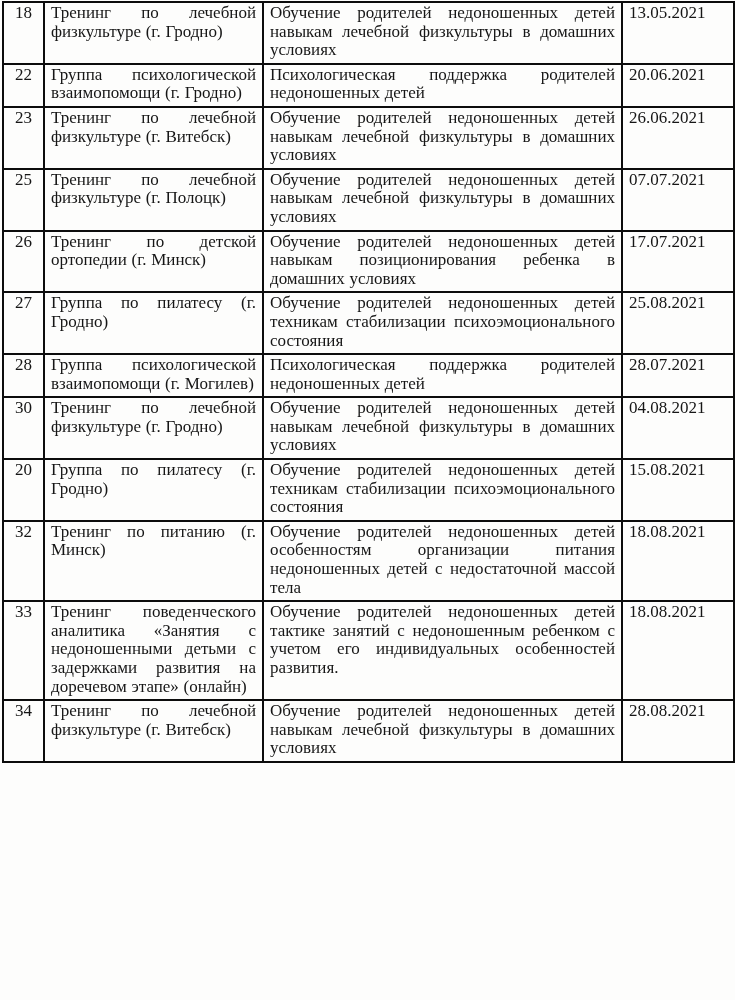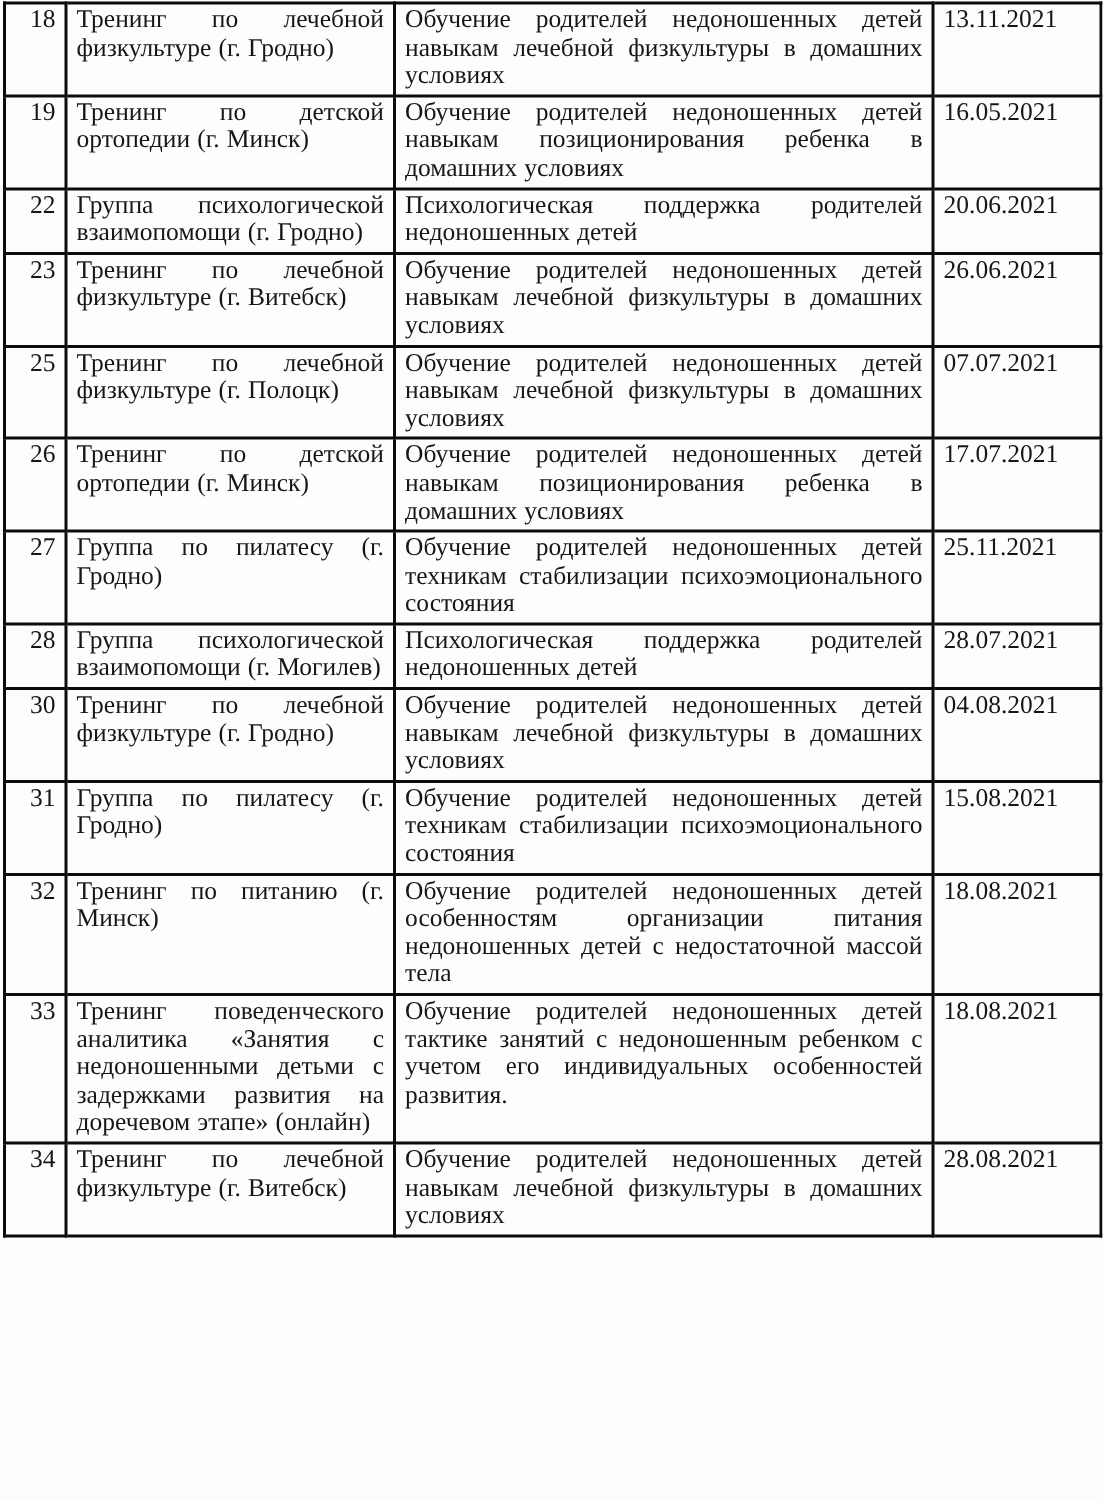--- a/index.html
+++ b/index.html
@@ -35,21 +35,21 @@
     padding: 1px 6px 3px 6px;
     font-family: "Liberation Serif", "DejaVu Serif", serif;
     font-size: 17px;
     line-height: 18.6px;
     color: #161616;
     word-spacing: 0.5px;
     overflow: hidden;
   }
   td.num-cell {
     padding: 1px 2px 3px 5px;
-    text-align: right;
+    text-align: center;
   }
   td.name-cell {
     text-align: justify;
   }
   td.desc-cell {
     text-align: justify;
   }
   td.date-cell {
     padding-left: 5px;
     padding-right: 2px;
@@ -65,29 +65,23 @@
       <col class="c-num">
       <col class="c-name">
       <col class="c-desc">
       <col class="c-date">
     </colgroup>
     <tbody>
   <tr>
     <td class="num-cell">18</td>
     <td class="name-cell">Тренинг по лечебной физкультуре (г. Гродно)</td>
     <td class="desc-cell">Обучение родителей недоношенных детей навыкам лечебной физкультуры в домашних условиях</td>
-    <td class="date-cell">13.11.2021</td>
+    <td class="date-cell">13.05.2021</td>
   </tr>
 
-  <tr>
-    <td class="num-cell">19</td>
-    <td class="name-cell">Тренинг по детской ортопедии (г. Минск)</td>
-    <td class="desc-cell">Обучение родителей недоношенных детей навыкам позиционирования ребенка в домашних условиях</td>
-    <td class="date-cell">16.05.2021</td>
-  </tr>
 
 
 
   <tr>
     <td class="num-cell">22</td>
     <td class="name-cell">Группа психологической взаимопомощи (г. Гродно)</td>
     <td class="desc-cell">Психологическая поддержка родителей недоношенных детей</td>
     <td class="date-cell">20.06.2021</td>
   </tr>
 
@@ -110,40 +104,40 @@
     <td class="num-cell">26</td>
     <td class="name-cell">Тренинг по детской ортопедии (г. Минск)</td>
     <td class="desc-cell">Обучение родителей недоношенных детей навыкам позиционирования ребенка в домашних условиях</td>
     <td class="date-cell">17.07.2021</td>
   </tr>
 
   <tr>
     <td class="num-cell">27</td>
     <td class="name-cell">Группа по пилатесу (г. Гродно)</td>
     <td class="desc-cell">Обучение родителей недоношенных детей техникам стабилизации психоэмоционального состояния</td>
-    <td class="date-cell">25.11.2021</td>
+    <td class="date-cell">25.08.2021</td>
   </tr>
 
   <tr>
     <td class="num-cell">28</td>
     <td class="name-cell">Группа психологической взаимопомощи (г. Могилев)</td>
     <td class="desc-cell">Психологическая поддержка родителей недоношенных детей</td>
     <td class="date-cell">28.07.2021</td>
   </tr>
 
 
   <tr>
     <td class="num-cell">30</td>
     <td class="name-cell">Тренинг по лечебной физкультуре (г. Гродно)</td>
     <td class="desc-cell">Обучение родителей недоношенных детей навыкам лечебной физкультуры в домашних условиях</td>
     <td class="date-cell">04.08.2021</td>
   </tr>
 
   <tr>
-    <td class="num-cell">31</td>
+    <td class="num-cell">20</td>
     <td class="name-cell">Группа по пилатесу (г. Гродно)</td>
     <td class="desc-cell">Обучение родителей недоношенных детей техникам стабилизации психоэмоционального состояния</td>
     <td class="date-cell">15.08.2021</td>
   </tr>
 
   <tr>
     <td class="num-cell">32</td>
     <td class="name-cell">Тренинг по питанию (г. Минск)</td>
     <td class="desc-cell">Обучение родителей недоношенных детей особенностям организации питания недоношенных детей с недостаточной массой тела</td>
     <td class="date-cell">18.08.2021</td>

